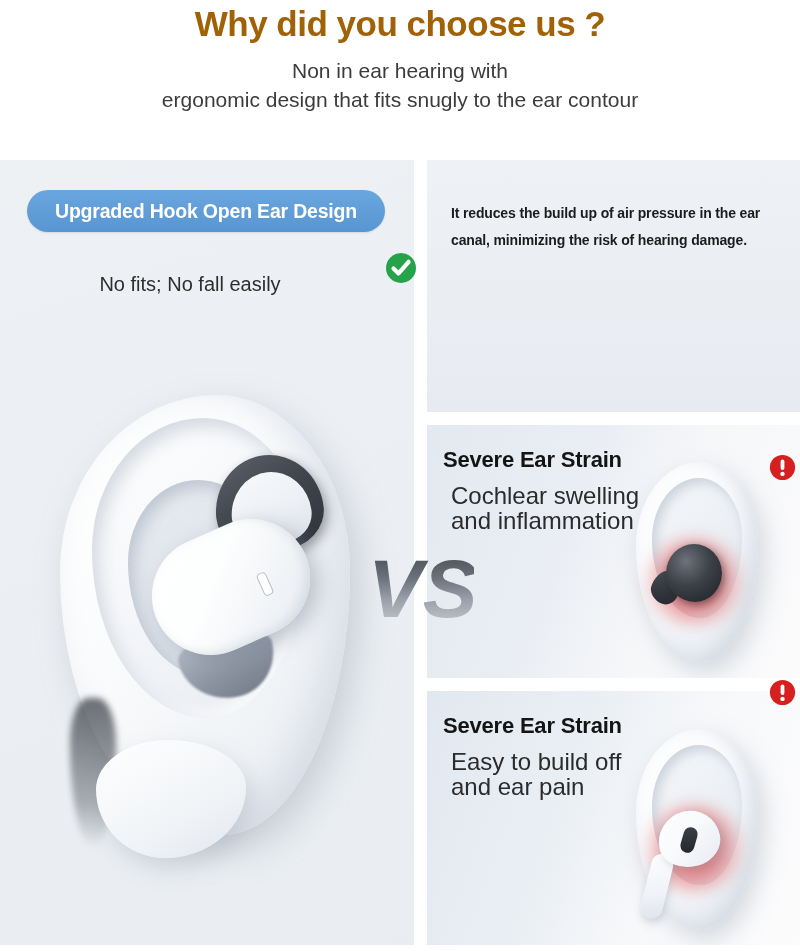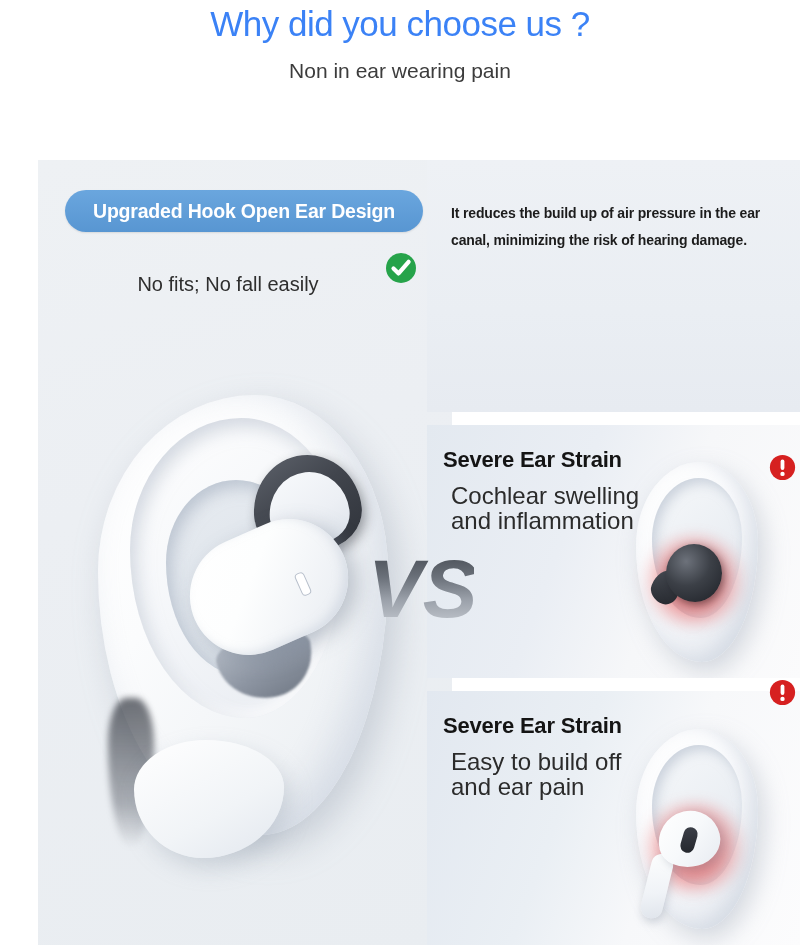--- a/index.html
+++ b/index.html
@@ -22,23 +22,23 @@
     top: 0;
     width: 800px;
     height: 158px;
     background: #ffffff;
     text-align: center;
   }
   .headline {
     margin: 0;
     padding-top: 2px;
     font-size: 35px;
-    font-weight: normal;
+    font-weight: bold;
     letter-spacing: -0.5px;
-    color: #3b82f6;
+    color: #a16207;
     line-height: 44px;
   }
   .subline {
     margin: 0;
     padding-top: 10px;
     font-size: 21px;
     color: #3c3c3c;
     line-height: 29px;
     font-weight: 400;
   }
@@ -49,21 +49,20 @@
     overflow: hidden;
   }
 
   
   #left-panel {
     left: 0px;
     top: 160px;
     width: 414px;
     height: 785px;
     background: linear-gradient(160deg, #eef1f4 0%, #eceff3 40%, #e9edf1 100%);
-    margin-left: 38px;
   }
 
   .badge {
     position: absolute;
     left: 27px;
     top: 30px;
     width: 358px;
     height: 42px;
     border-radius: 21px;
     background: linear-gradient(180deg, #6aa6de 0%, #5896d2 100%);
@@ -391,21 +390,22 @@
     box-shadow: 2px 4px 9px rgba(145,155,172,0.38);
     transform: rotate(14deg);
   }
 </style>
 </head>
 <body>
 
 <div class="header">
   <h1 class="headline">Why did you choose us ?</h1>
   <p class="subline">
-    <span>Non in ear wearing pain</span><br>
+    <span>Non in ear hearing with</span><br>
+    <span>ergonomic design that fits snugly to the ear contour</span>
   </p>
 </div>
 
 <div class="panel" id="left-panel">
 
   <div class="ear-scene">
     <div class="ear-main"></div>
     <div class="ear-helix"></div>
     <div class="ear-concha"></div>
     <div class="ear-shadow-strip"></div>

